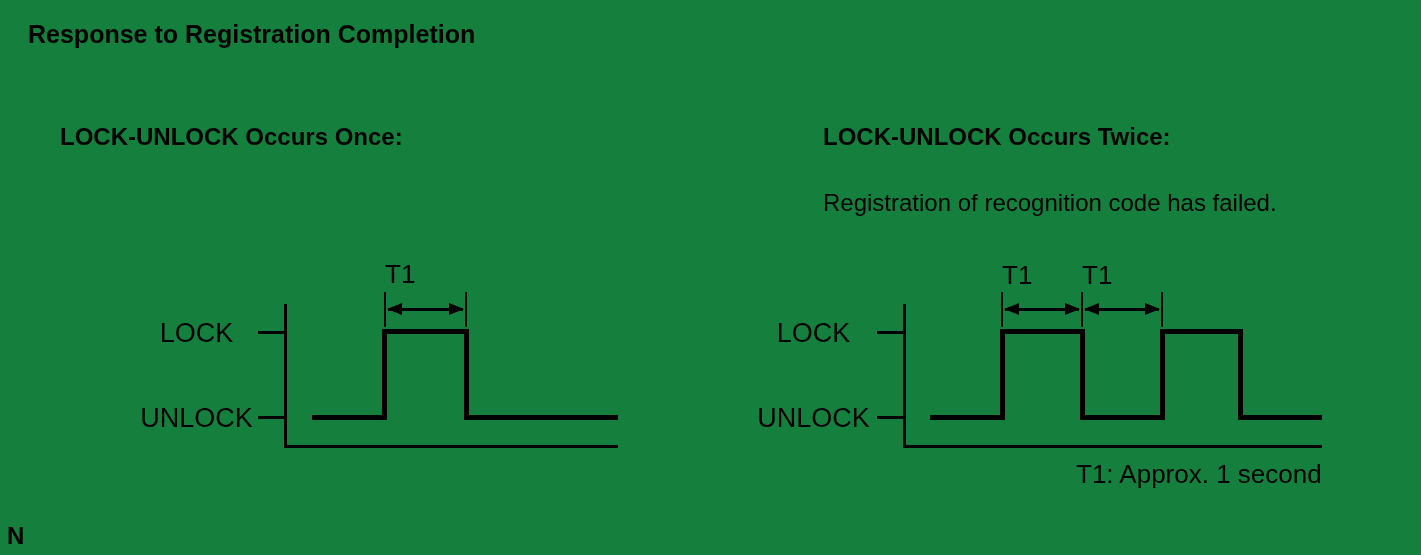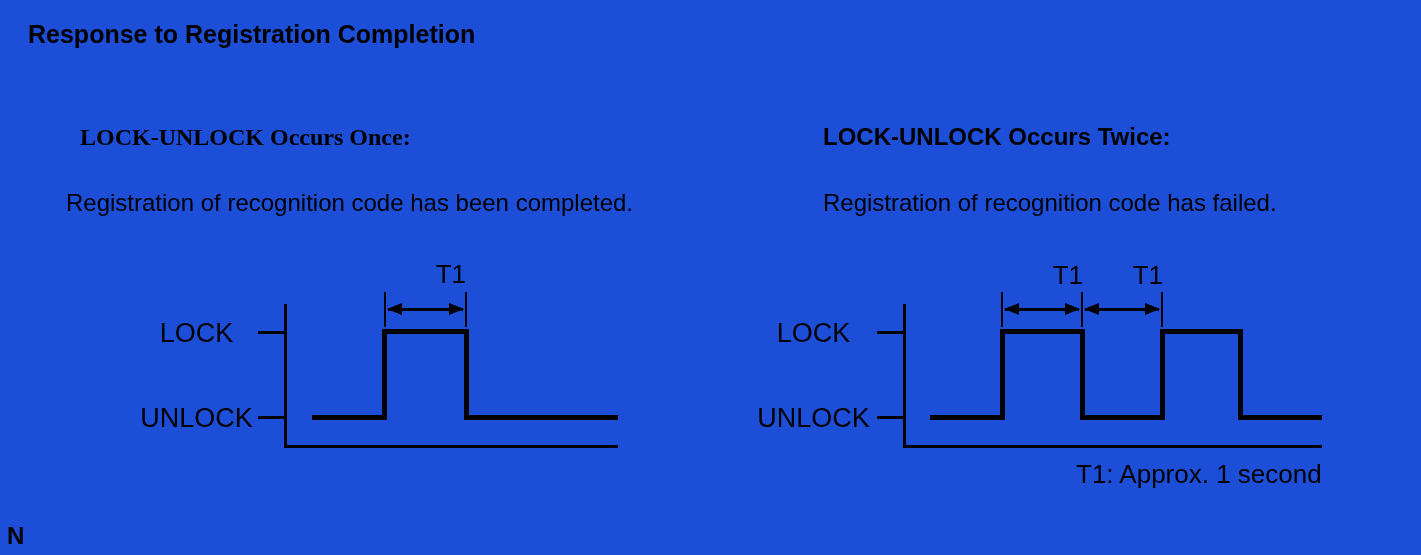--- a/index.html
+++ b/index.html
@@ -1,55 +1,54 @@
 <!DOCTYPE html>
 <html><head>
 <meta charset="utf-8">
 <style>
   * { box-sizing: border-box; }
   html, body { margin: 0; padding: 0; background: #ffffff; }
   .page {
     position: relative;
     width: 1421px;
     height: 555px;
-    background: #1d4ed8;
+    background: #15803d;
     color: #000000;
     font-family: "Liberation Sans", sans-serif;
     overflow: hidden;
   }
   .t-title   { position: absolute; font-size: 25px; font-weight: bold; line-height: 30px; white-space: nowrap; }
   .t-heading { position: absolute; font-size: 24px; font-weight: bold; line-height: 30px; white-space: nowrap; }
   .t-body    { position: absolute; font-size: 24px; line-height: 30px; white-space: nowrap; }
   .t-note    { position: absolute; font-size: 26px; line-height: 30px; white-space: nowrap; }
   .t-footer  { position: absolute; font-size: 24px; font-weight: bold; line-height: 30px; }
   .t-axis-label {
     position: absolute; font-size: 27px; line-height: 32px;
     width: 113px; text-align: center; white-space: nowrap;
   }
   .t-dim-label {
     position: absolute; font-size: 26px; line-height: 30px;
-    width: 81px; text-align: right; white-space: nowrap;
+    width: 81px; text-align: left; white-space: nowrap;
   }
   .ln { position: absolute; background: #000000; }
   .dim-arrow { position: absolute; height: 12px; }
   .dim-arrow .shaft { position: absolute; left: 1px; right: 1px; top: 5px; height: 3px; background: #000000; }
   .dim-arrow .ah { position: absolute; top: 0; width: 0; height: 0;
     border-top: 6px solid transparent; border-bottom: 6px solid transparent; }
   .dim-arrow .ah-l { left: 0;  border-right: 15px solid #000000; }
   .dim-arrow .ah-r { right: 0; border-left: 15px solid #000000; }
 </style>
 </head>
 <body>
 
 <div class="page">
 
   <div class="t-title" style="left:28px; top:19px;">Response to Registration Completion</div>
 
-  <div class="t-heading" style="left:80px; top:122px;font-family:Liberation Serif, serif;">LOCK-UNLOCK Occurs Once:</div>
-  <div class="t-body" style="left:66px; top:188px;">Registration of recognition code has been completed.</div>
+  <div class="t-heading" style="left:60px; top:122px;">LOCK-UNLOCK Occurs Once:</div>
 
   <div>
 
     <div class="ln" style="left:284px; top:304px; width:3px; height:144px;"></div>
     <div class="ln" style="left:284px; top:445px; width:334px; height:3px;"></div>
 
     <div class="ln" style="left:258px; top:331px; width:26px; height:3px;"></div>
     <div class="ln" style="left:258px; top:416px; width:26px; height:3px;"></div>
 
     <div class="t-axis-label" style="left:140px; top:317px;">LOCK</div>

